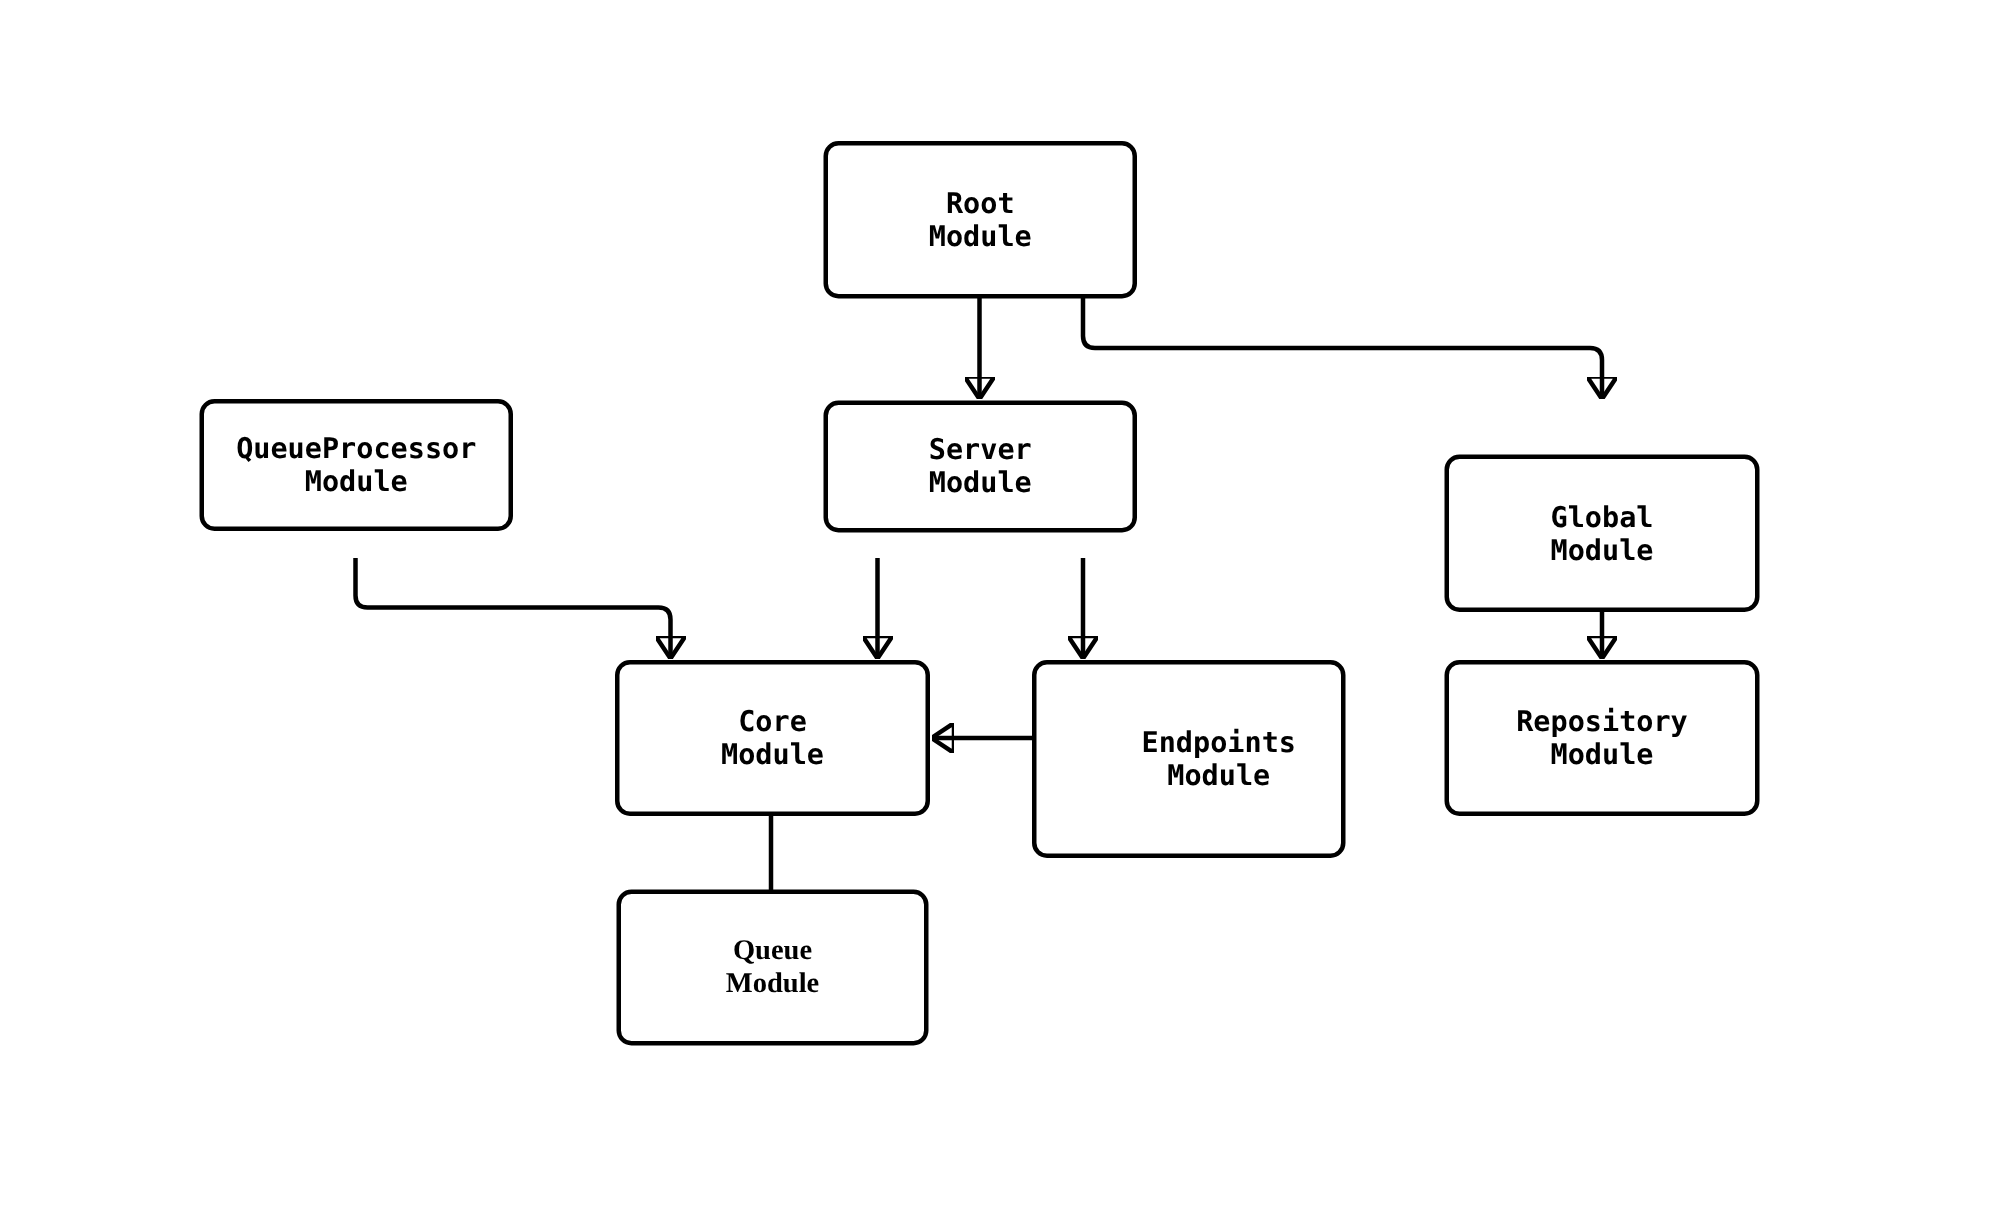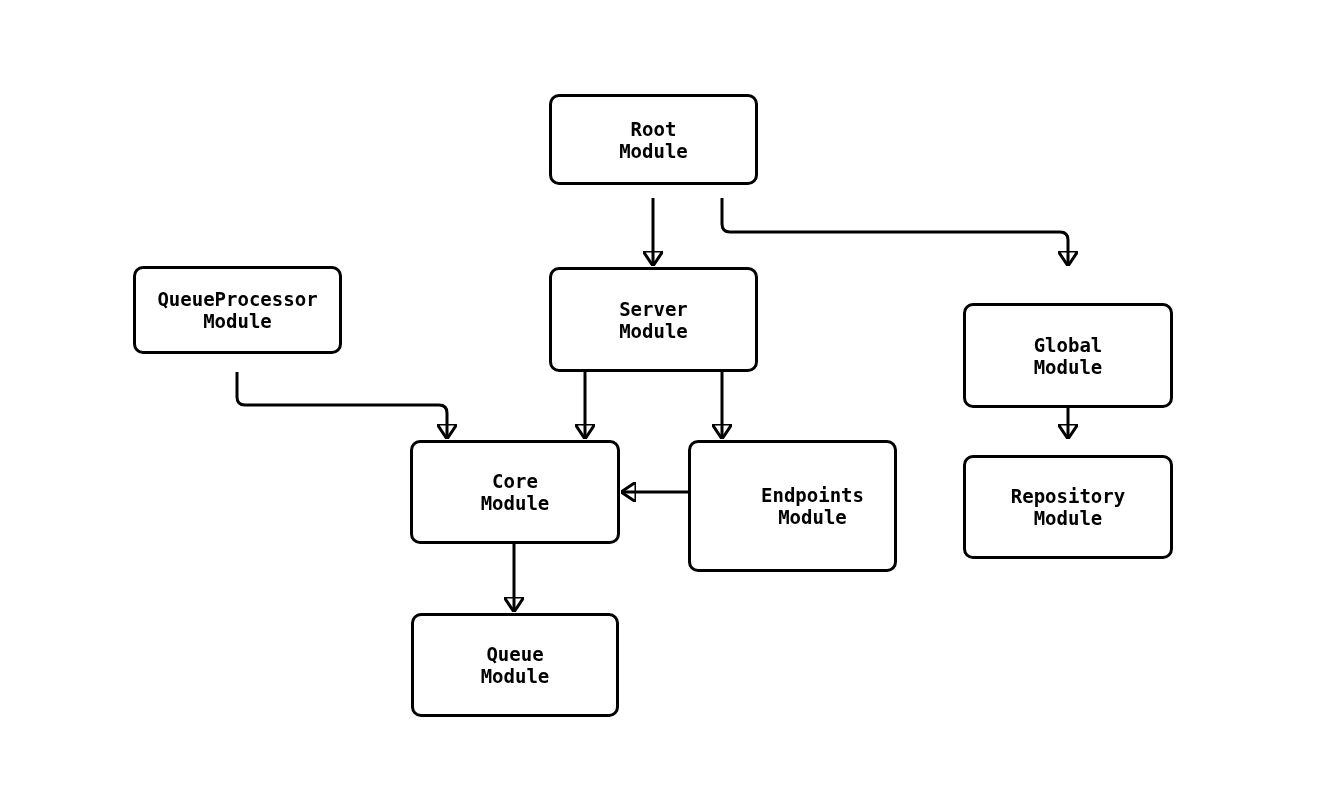--- a/index.html
+++ b/index.html
@@ -38,28 +38,28 @@
     justify-content: center;
   }
   .node-label {
     font-weight: bold;
     font-size: 19px;
     line-height: 22px;
     color: #000000;
     text-align: center;
     white-space: pre-line;
   }
-  #n-root          { left: 549px; top:  94px; width: 209px; height: 91px; }
+  #n-root          { left: 549px; top:  94px; width: 209px; height: 105px; }
   #n-queueprocessor{ left: 133px; top: 266px; width: 209px; height: 88px; }
-  #n-server        { left: 549px; top: 267px; width: 209px; height: 105px; }
+  #n-server        { left: 549px; top: 267px; width: 209px; height: 88px; }
   #n-global        { left: 963px; top: 267px; width: 210px; height: 105px; margin-top: 36px; }
   #n-core          { left: 410px; top: 440px; width: 210px; height: 104px; }
   #n-endpoints     { left: 688px; top: 440px; width: 209px; height: 132px; padding-left: 40px; }
-  #n-repository    { left: 963px; top: 440px; width: 210px; height: 104px; margin-top: 15px; }
-  #n-queue         { left: 411px; top: 613px; width: 208px; height: 104px; }
+  #n-repository    { left: 963px; top: 440px; width: 210px; height: 104px; }
+  #n-queue         { left: 411px; top: 593px; width: 208px; height: 104px; font-family: Liberation Serif, serif; }
 </style>
 </head>
 <body>
 
 <div class="canvas">
 
   <svg class="edges-layer" width="1337" height="809" viewBox="0 0 1337 809" aria-hidden="true">
     <defs>
       <marker id="arrow" viewBox="0 0 15 20" refX="14" refY="10" markerWidth="15" markerHeight="20" markerUnits="userSpaceOnUse" orient="auto-start-reverse">
         <path d="M0,0 L15,10 L0,20 z" stroke="none" fill="#000000"></path>

